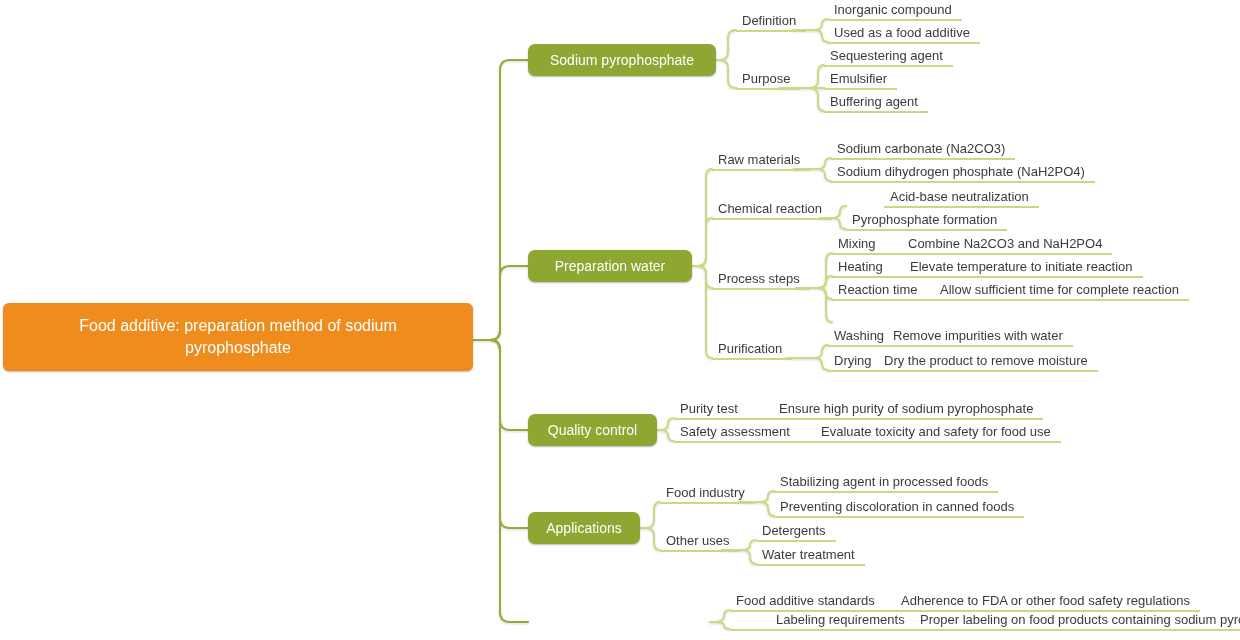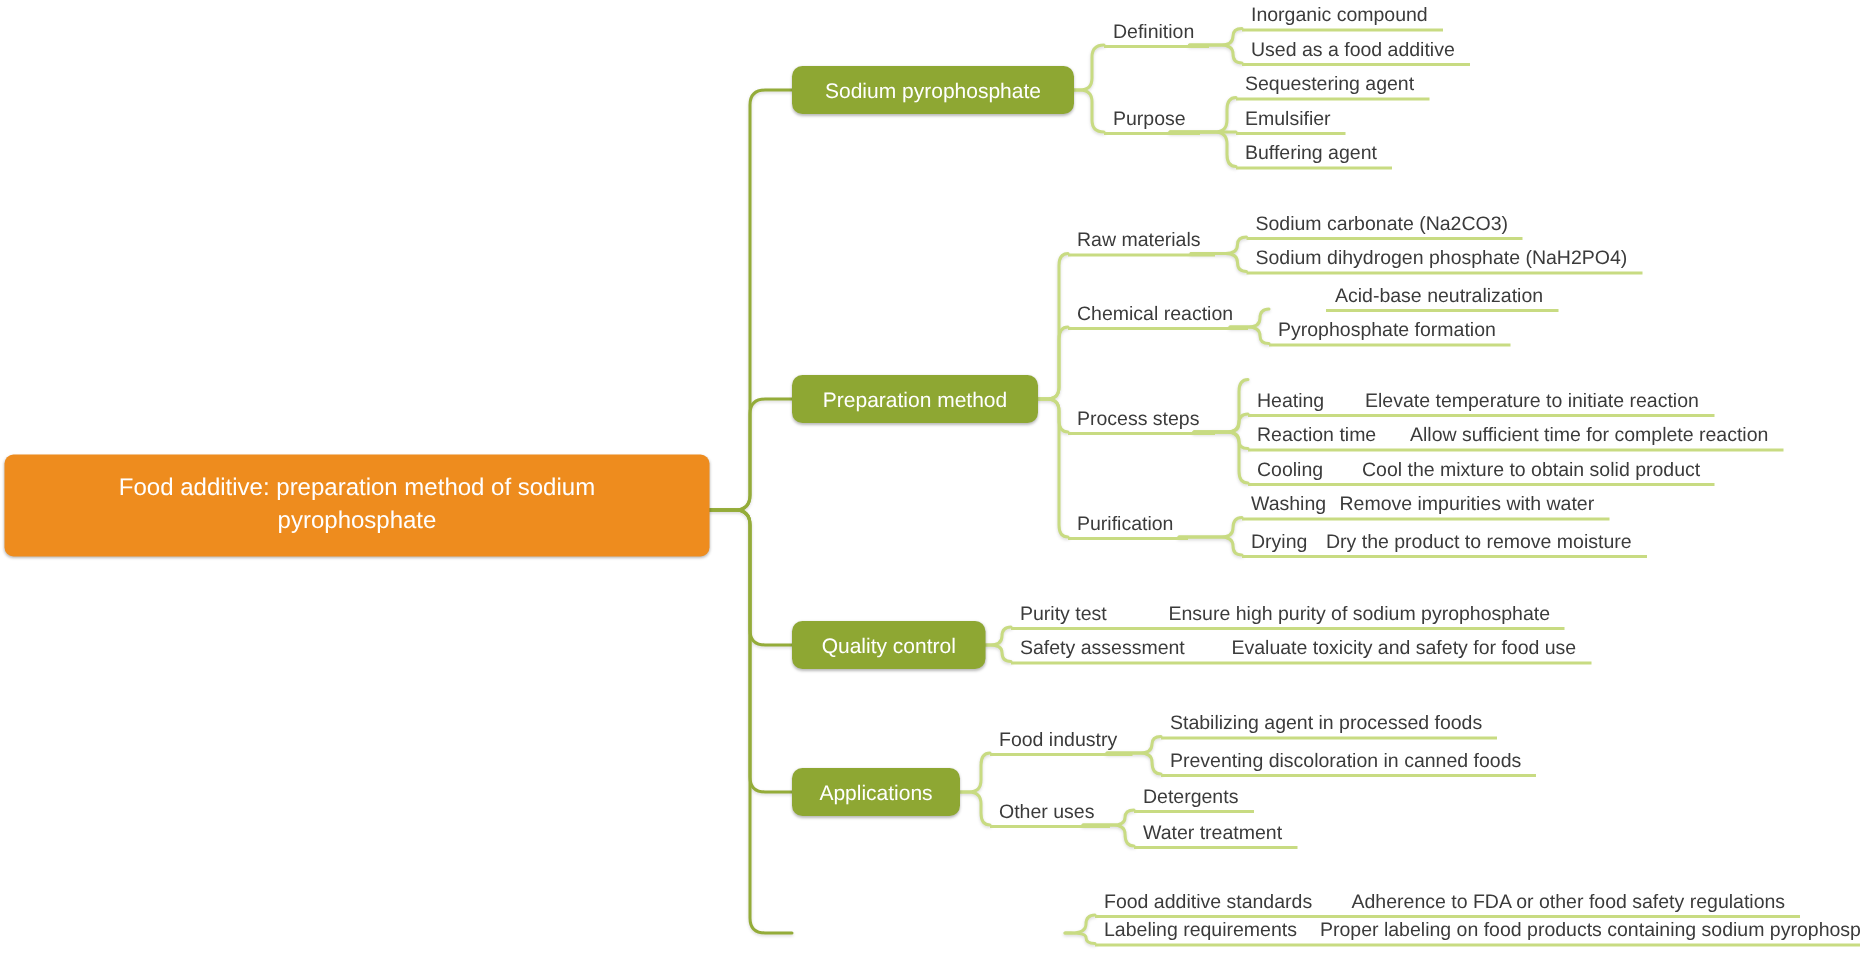--- a/index.html
+++ b/index.html
@@ -88,21 +88,21 @@
   </svg>
 
   <div class="node root" style="left:3px;top:303px;width:470px;height:68px;">
     <span>Food additive: preparation method of sodium pyrophosphate</span>
   </div>
 
   <div class="node" style="left:528px;top:44px;width:188px;height:32px;">
     <span>Sodium pyrophosphate</span>
   </div>
   <div class="node" style="left:528px;top:250px;width:164px;height:32px;">
-    <span>Preparation method</span>
+    <span>Preparation water</span>
   </div>
   <div class="node" style="left:528px;top:512px;width:112px;height:32px;">
     <span>Applications</span>
   </div>
   <div class="node" style="left:528px;top:414px;width:129px;height:32px;">
     <span>Quality control</span>
   </div>
 
   <div class="row" style="left:736px;top:14px;">
     <span>Definition</span>
@@ -140,29 +140,29 @@
   </div>
   <div class="row" style="left:864px;top:190px;margin-left:20px;">
     <span>Acid-base neutralization</span>
   </div>
   <div class="row" style="left:846px;top:213px;">
     <span>Pyrophosphate formation</span>
   </div>
   <div class="row" style="left:712px;top:272px;">
     <span>Process steps</span>
   </div>
+  <div class="row" style="left:832px;top:237px;">
+    <span class="k" style="width:70px;">Mixing</span><span>Combine Na2CO3 and NaH2PO4</span>
+  </div>
   <div class="row" style="left:832px;top:260px;">
     <span class="k" style="width:72px;">Heating</span><span>Elevate temperature to initiate reaction</span>
   </div>
   <div class="row" style="left:832px;top:283px;">
     <span class="k" style="width:102px;">Reaction time</span><span>Allow sufficient time for complete reaction</span>
   </div>
-  <div class="row" style="left:832px;top:306px;">
-    <span class="k" style="width:70px;">Cooling</span><span>Cool the mixture to obtain solid product</span>
-  </div>
   <div class="row" style="left:712px;top:342px;">
     <span>Purification</span>
   </div>
   <div class="row" style="left:828px;top:329px;">
     <span class="k" style="width:59px;">Washing</span><span>Remove impurities with water</span>
   </div>
   <div class="row" style="left:828px;top:354px;">
     <span class="k" style="width:50px;">Drying</span><span>Dry the product to remove moisture</span>
   </div>
 
@@ -189,16 +189,16 @@
     <span>Detergents</span>
   </div>
   <div class="row" style="left:756px;top:548px;">
     <span>Water treatment</span>
   </div>
 
   <div class="row" style="left:730px;top:594px;">
     <span class="k" style="width:165px;">Food additive standards</span><span>Adherence to FDA or other food safety regulations</span>
   </div>
   <div class="row" style="left:730px;top:613px;">
-    <span class="k" style="width:144px;">Labeling requirements</span><span>Proper labeling on food products containing sodium pyrophosphate</span>
+    <span class="k" style="width:144px;margin-left:40px;">Labeling requirements</span><span>Proper labeling on food products containing sodium pyrophosphate</span>
   </div>
 
 </div>
 
 </body></html>

